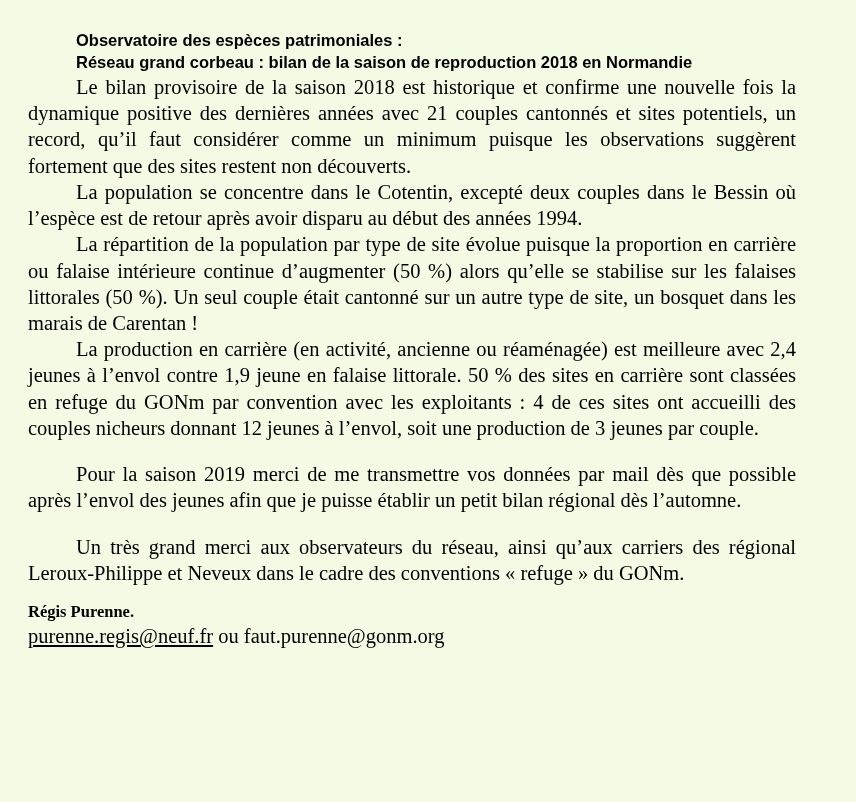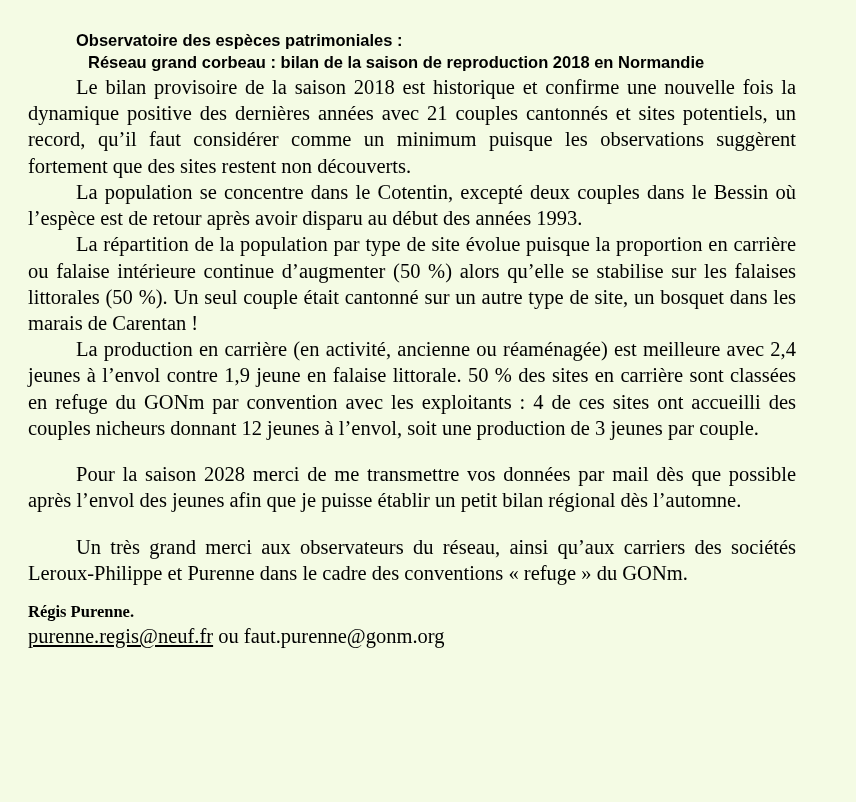--- a/index.html
+++ b/index.html
@@ -23,21 +23,20 @@
   }
   .doc-heading {
     font-family: "Liberation Sans", sans-serif;
     font-weight: bold;
     font-size: 16.5px;
     line-height: 1.33;
     margin: 0 0 0 48px;
   }
   .doc-heading .line2 {
     display: block;
-    margin-left: 12px;
   }
   p.body-par {
     margin: 0;
     font-size: 20.5px;
     line-height: 1.28;
     text-align: justify;
     text-indent: 48px;
     hyphens: none;
   }
   .spacer-par {
@@ -68,31 +67,31 @@
 <body>
 
 <div class="page">
 
   <div class="doc-heading">
     <span>Observatoire des espèces patrimoniales :</span>
     <span class="line2">Réseau grand corbeau : bilan de la saison de reproduction 2018 en Normandie</span>
   </div>
 
   <p class="body-par">Le bilan provisoire de la saison 2018 est historique et confirme une nouvelle fois la dynamique positive des dernières années avec 21 couples cantonnés et sites potentiels, un record, qu’il faut considérer comme un minimum puisque les observations suggèrent fortement que des sites restent non découverts.</p>
-  <p class="body-par">La population se concentre dans le Cotentin, excepté deux couples dans le Bessin où l’espèce est de retour après avoir disparu au début des années 1993.</p>
+  <p class="body-par">La population se concentre dans le Cotentin, excepté deux couples dans le Bessin où l’espèce est de retour après avoir disparu au début des années 1994.</p>
   <p class="body-par">La répartition de la population par type de site évolue puisque la proportion en carrière ou falaise intérieure continue d’augmenter (50 %) alors qu’elle se stabilise sur les falaises littorales (50 %). Un seul couple était cantonné  sur un autre  type de site, un bosquet dans les marais de Carentan !</p>
   <p class="body-par">La production en carrière (en activité, ancienne ou réaménagée) est meilleure avec 2,4 jeunes à l’envol contre 1,9 jeune en falaise littorale. 50 % des sites en carrière sont classées en refuge du GONm par convention avec les exploitants : 4 de ces sites ont accueilli des couples nicheurs donnant 12 jeunes à l’envol, soit une production de 3 jeunes par couple.</p>
 
   <div class="spacer-par"></div>
 
-  <p class="body-par">Pour la saison 2028 merci de me transmettre vos données par mail dès que possible après l’envol des jeunes afin que je puisse établir un petit bilan régional dès l’automne.</p>
+  <p class="body-par">Pour la saison 2019 merci de me transmettre vos données par mail dès que possible après l’envol des jeunes afin que je puisse établir un petit bilan régional dès l’automne.</p>
 
   <div class="spacer-par"></div>
 
-  <p class="body-par">Un très grand merci aux observateurs du réseau, ainsi qu’aux carriers des sociétés Leroux-Philippe et Purenne dans le cadre des conventions « refuge » du GONm.</p>
+  <p class="body-par">Un très grand merci aux observateurs du réseau, ainsi qu’aux carriers des régional Leroux-Philippe et Neveux dans le cadre des conventions « refuge » du GONm.</p>
 
   <div class="spacer-par-small"></div>
 
   <p class="signature">Régis Purenne.</p>
 
   <p class="contact-line">
     <a class="mail-link" href="#">purenne.regis@neuf.fr</a><span> ou </span><span>faut.purenne@gonm.org</span>
   </p>
 
 </div>

